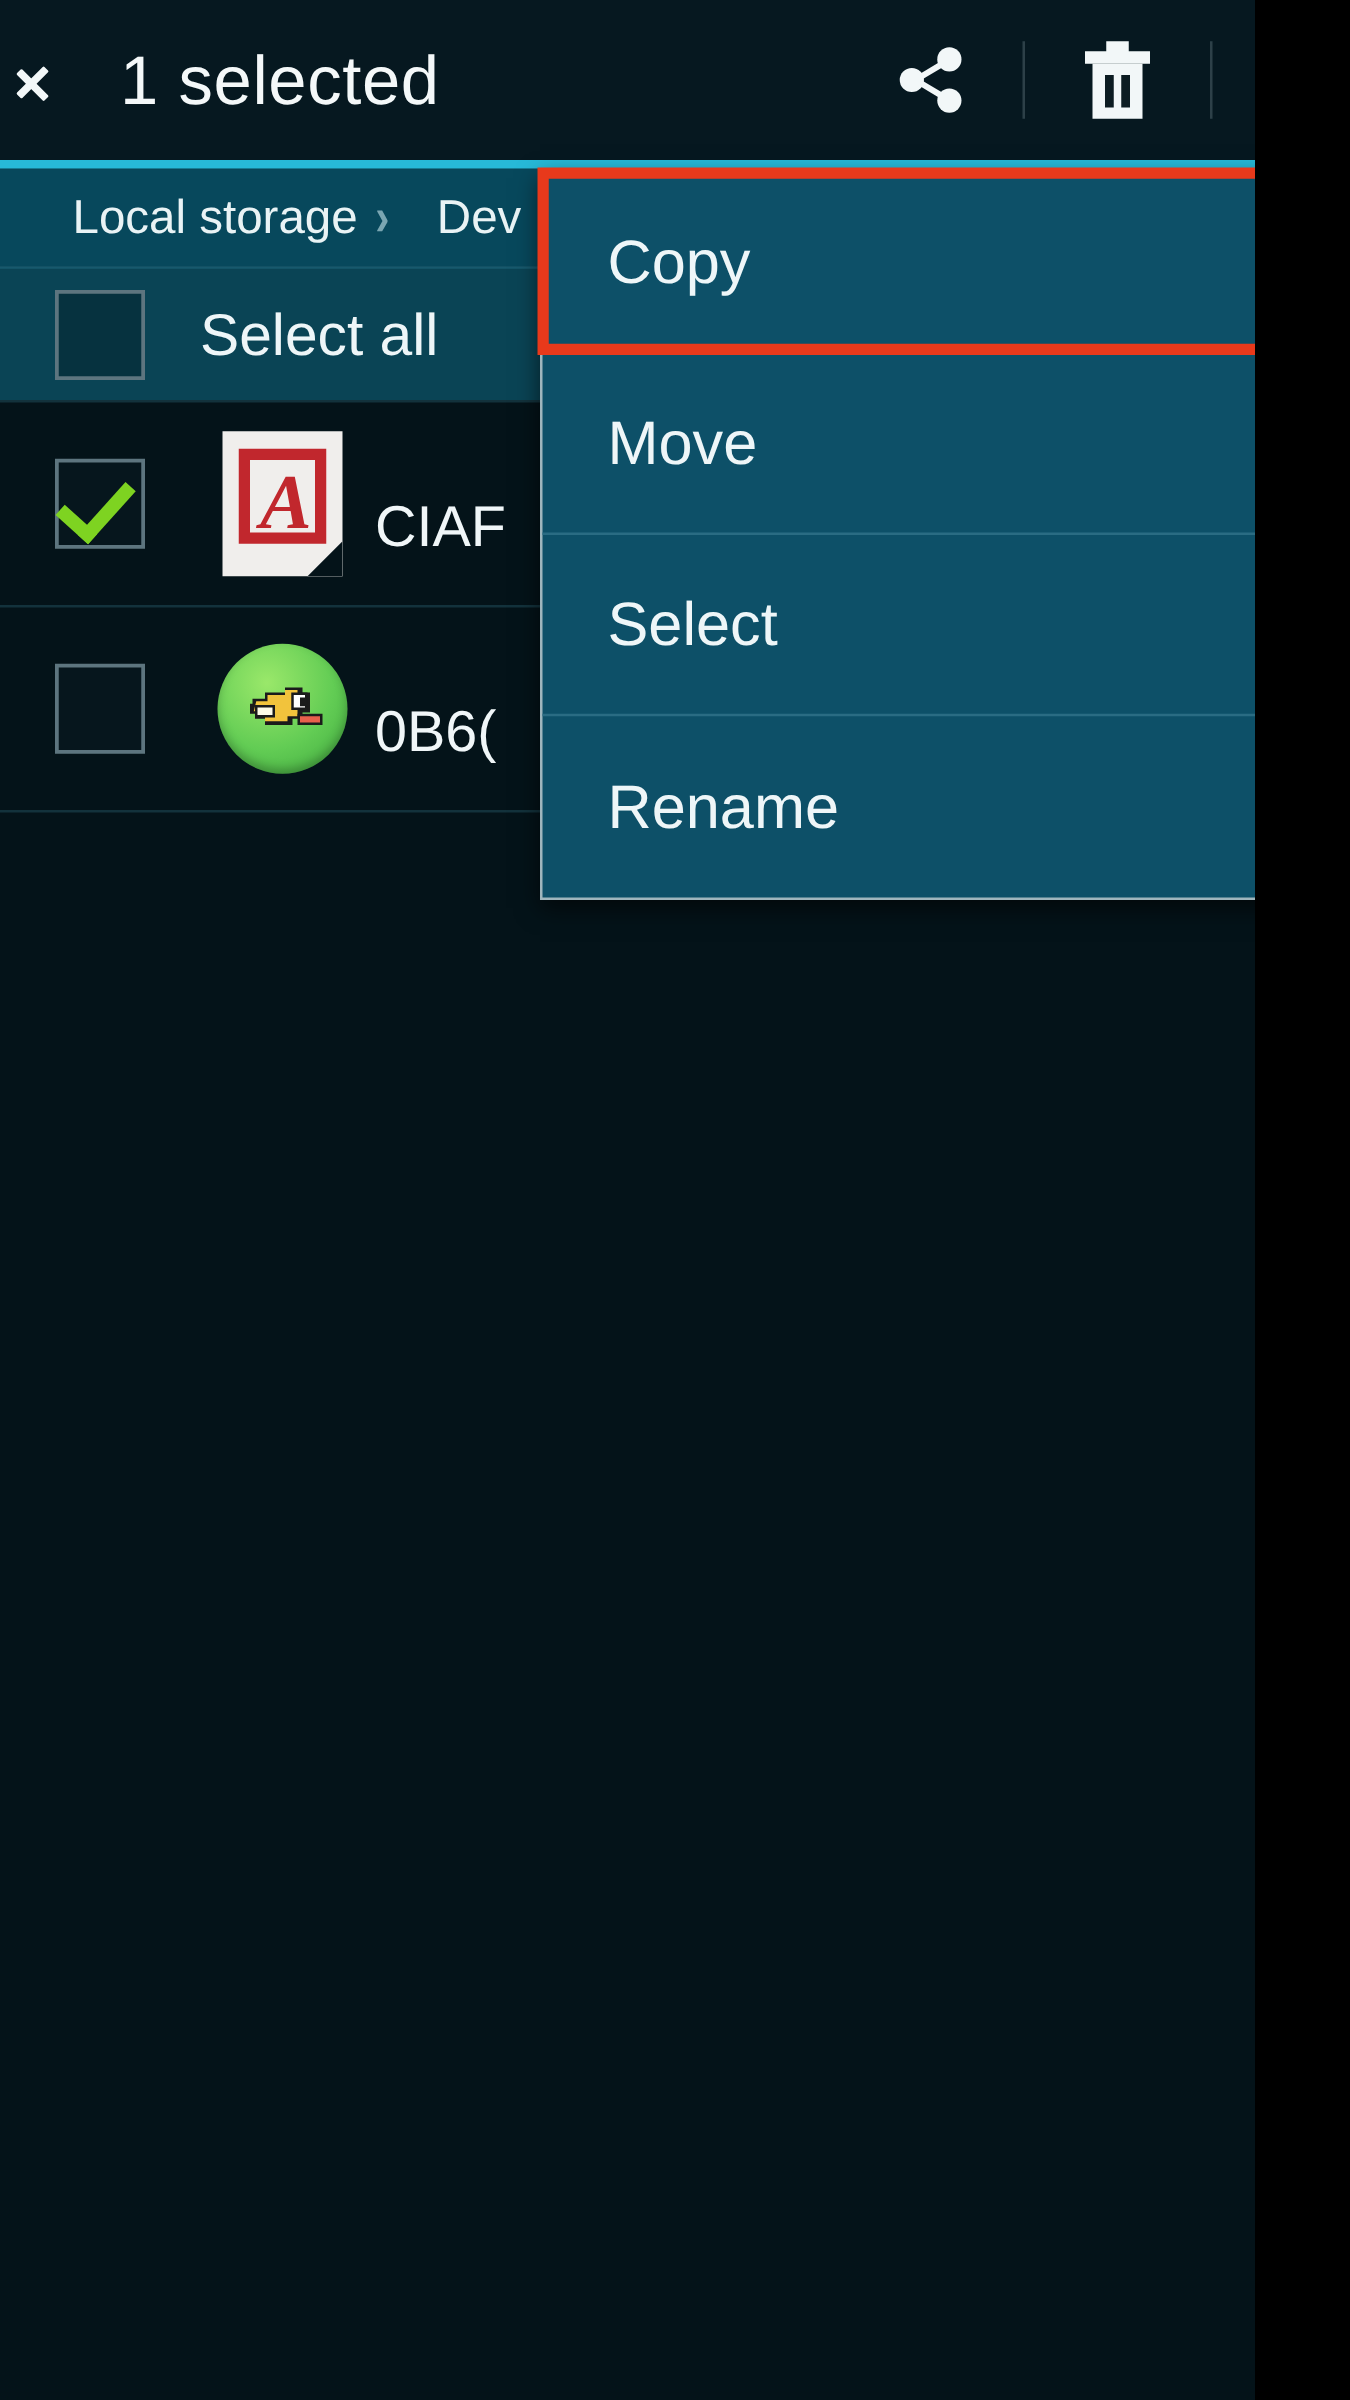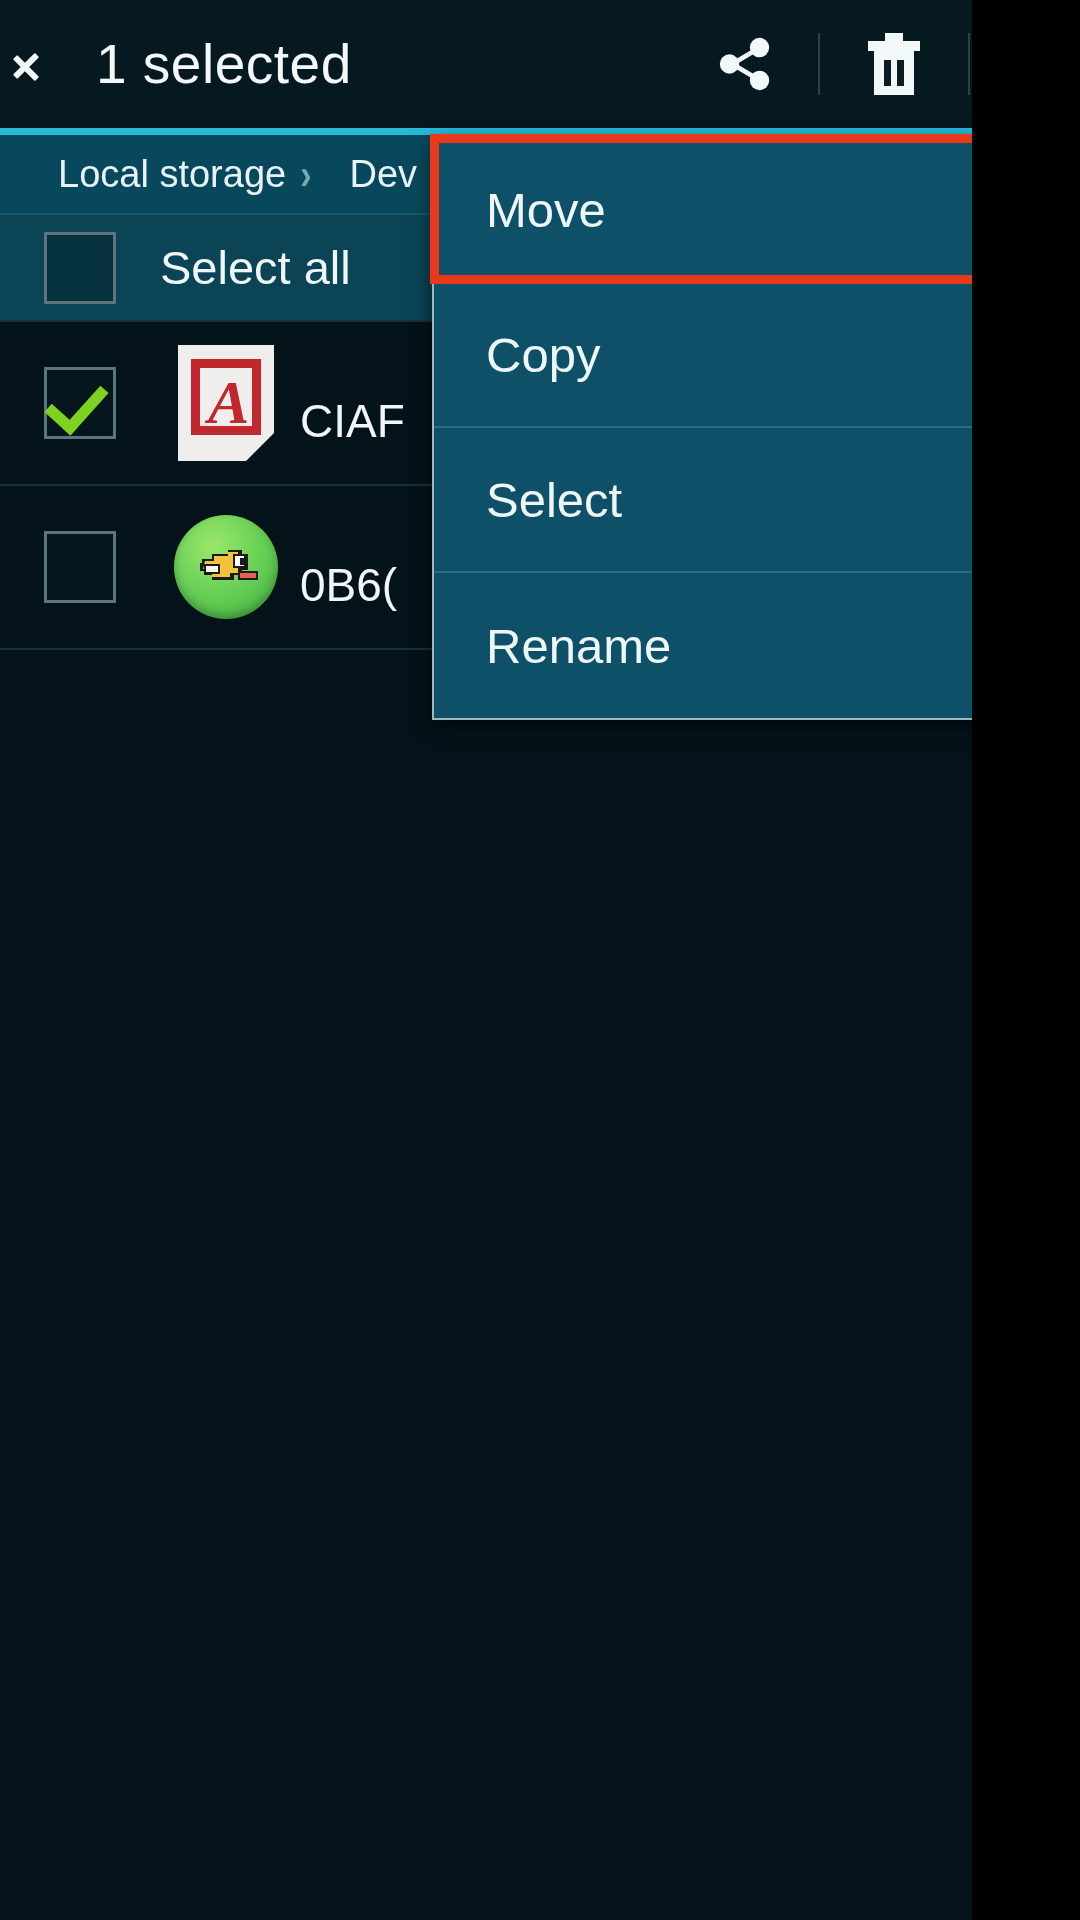--- a/index.html
+++ b/index.html
@@ -9,20 +9,21 @@
   }
   body {
     font-family: "Liberation Sans", sans-serif;
   }
   #screen {
     position: relative;
     width: 972px;
     height: 1920px;
     background: #041319;
     overflow: hidden;
+    padding-left: 32px;
   }
 
   
   #actionbar {
     position: absolute;
     left: 0; top: 0;
     width: 1080px;
     height: 128px;
     background: #061820;
     display: flex;
@@ -409,21 +410,21 @@
           <path d="M52 28 h16 v5 h-16 z" fill="#e8604c"></path>
         </svg>
       </span>
     </span>
     <span class="file-name">0B6(</span>
   </div>
 
   <div id="list-bottom-rule"></div>
 
   <div id="popup-menu">
+    <div class="menu-item">Copy</div>
     <div class="menu-item">Move</div>
-    <div class="menu-item">Copy</div>
     <div class="menu-item">Select</div>
     <div class="menu-item">Rename</div>
   </div>
 
   <div id="move-highlight"></div>
 
 </div>
 
 </body></html>

